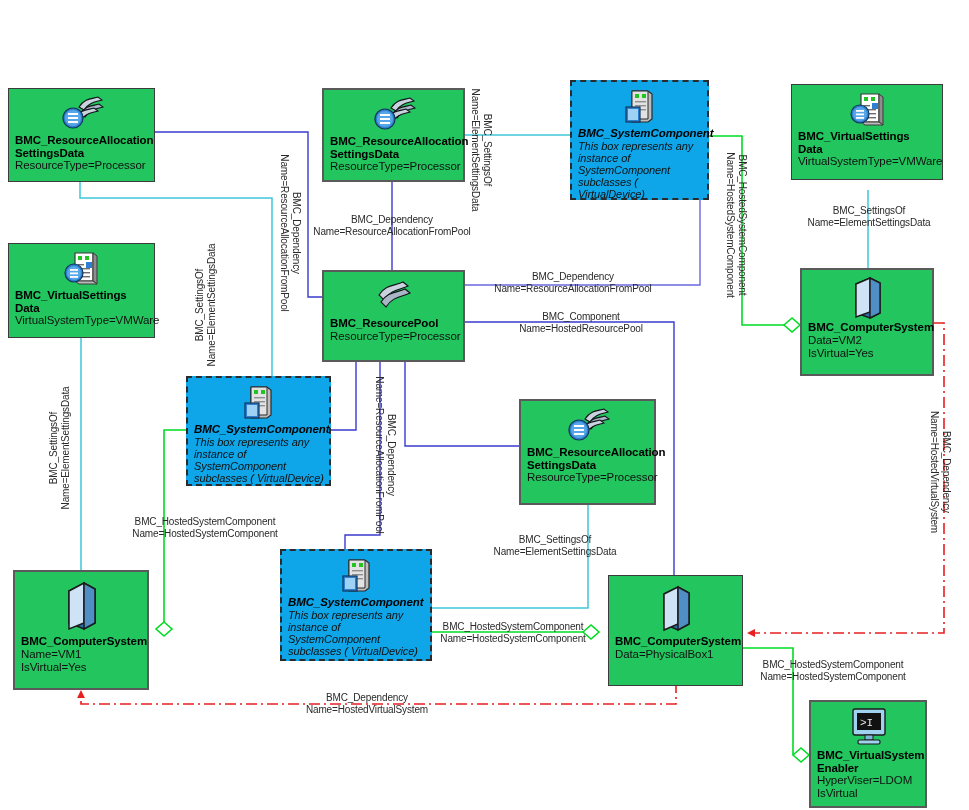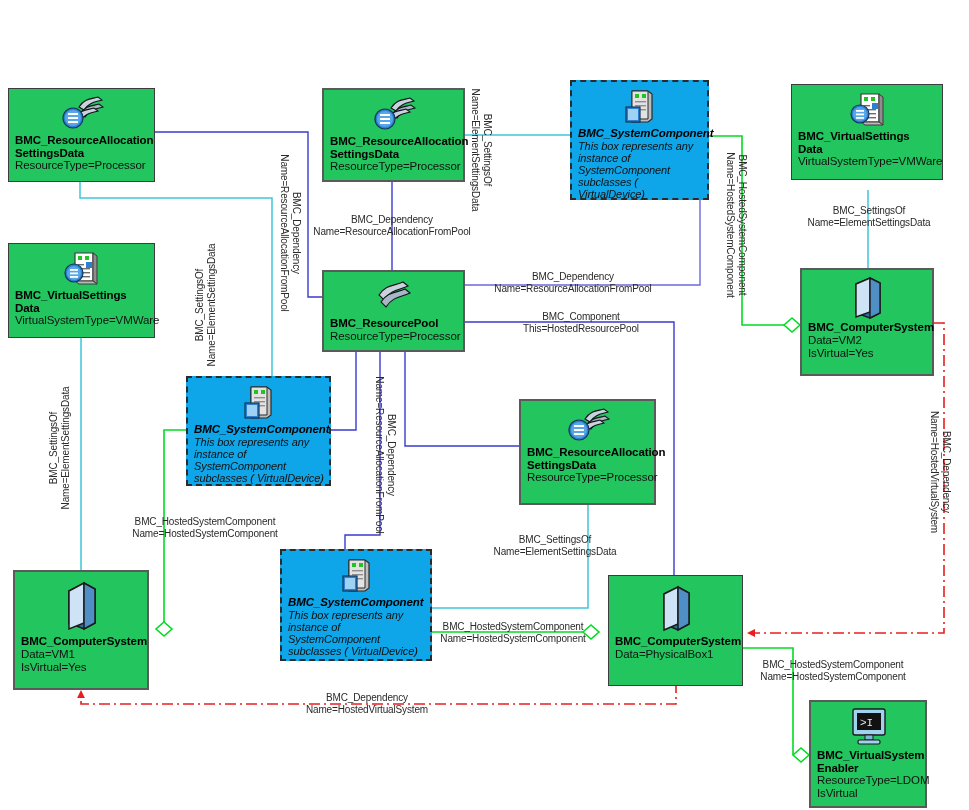--- a/index.html
+++ b/index.html
@@ -276,21 +276,21 @@
             <rect x="8" y="24.5" width="8" height="1.8"></rect>
             <rect x="8" y="28" width="8" height="1.8"></rect>
           </g>
       </svg>
     </div>
     <div class="ttl">BMC_VirtualSettings</div>
     <div class="ttl">Data</div>
     <div class="attr">VirtualSystemType=VMWare</div>
   </div>
 
-  <div class="node solid-thick" style="left:322px;top:270px;width:143px;height:82px;">
+  <div class="node solid-thick" style="left:322px;top:270px;width:143px;height:92px;">
     <div class="ico">
       <svg width="46" height="34" viewBox="0 0 46 34">
         <g stroke="#11131a" stroke-width="1.1">
           <path d="M8,16 C15,5 24,7 32,3 L37,7 C29,11 20,10 13,21 z" fill="#c9d2dd"></path>
           <path d="M10,23 C17,12 26,14 34,10 L39,14 C31,18 22,17 15,28 z" fill="#aab6c6"></path>
         </g>
       </svg>
     </div>
     <div class="ttl">BMC_ResourcePool</div>
     <div class="attr">ResourceType=Processor</div>
@@ -377,21 +377,21 @@
 
   <div class="node solid-thick" style="left:13px;top:570px;width:136px;height:120px;">
     <div class="ico" style="height:58px;">
       <svg width="44" height="56" viewBox="0 0 44 56">
         <path d="M9,14 l15,-8 l11,6 v34 l-11,6 l-15,-6 z" fill="#2c6ea8" stroke="#1b1b1b" stroke-width="1.5"></path>
         <path d="M9,14 l15,-8 v40 l-15,6 z" fill="#cfe3f6" stroke="#1b1b1b" stroke-width="1.5"></path>
         <path d="M24,6 l11,6 v34 l-11,6 z" fill="#4f8fc6" stroke="#1b1b1b" stroke-width="1.5"></path>
       </svg>
     </div>
     <div class="ttl">BMC_ComputerSystem</div>
-    <div class="attr">Data=VM1</div>
+    <div class="attr">Name=VM1</div>
     <div class="attr">IsVirtual=Yes</div>
   </div>
 
   <div class="node solid-thin" style="left:608px;top:575px;width:135px;height:111px;">
     <div class="ico" style="height:54px;">
       <svg width="42" height="52" viewBox="0 0 42 52">
         <path d="M9,13 l14,-7 l11,6 v31 l-11,6 l-14,-6 z" fill="#2c6ea8" stroke="#1b1b1b" stroke-width="1.5"></path>
         <path d="M9,13 l14,-7 v37 l-14,6 z" fill="#cfe3f6" stroke="#1b1b1b" stroke-width="1.5"></path>
         <path d="M23,6 l11,6 v31 l-11,6 z" fill="#4f8fc6" stroke="#1b1b1b" stroke-width="1.5"></path>
       </svg>
@@ -405,37 +405,37 @@
       <svg width="44" height="42" viewBox="0 0 44 42">
         <rect x="6" y="3" width="32" height="26" rx="2" fill="#9fd2ef" stroke="#1b1b1b" stroke-width="1.4"></rect>
         <rect x="10" y="7" width="24" height="17" fill="#111111"></rect>
         <text x="13" y="20" fill="#e8e8e8" font-size="11" font-family="'Liberation Mono', monospace">&gt;I</text>
         <rect x="18" y="29" width="8" height="5" fill="#7fb8d8" stroke="#1b1b1b" stroke-width="1"></rect>
         <rect x="11" y="34" width="22" height="4" rx="1.5" fill="#9fd2ef" stroke="#1b1b1b" stroke-width="1.2"></rect>
       </svg>
     </div>
     <div class="ttl">BMC_VirtualSystem</div>
     <div class="ttl">Enabler</div>
-    <div class="attr">ResourceType=LDOM</div>
+    <div class="attr">HyperViser=LDOM</div>
     <div class="attr">IsVirtual</div>
   </div>
 
   <div class="lbl ctr" style="left:302px;top:214px;width:180px;">
     <span class="l1">BMC_Dependency</span>
     <span class="l2">Name=ResourceAllocationFromPool</span>
   </div>
 
   <div class="lbl ctr" style="left:478px;top:271px;width:190px;">
     <span class="l1">BMC_Dependency</span>
     <span class="l2">Name=ResourceAllocationFromPool</span>
   </div>
 
   <div class="lbl ctr" style="left:497px;top:311px;width:168px;">
     <span class="l1">BMC_Component</span>
-    <span class="l2">This=HostedResourcePool</span>
+    <span class="l2">Name=HostedResourcePool</span>
   </div>
 
   <div class="lbl ctr" style="left:784px;top:205px;width:170px;">
     <span class="l1">BMC_SettingsOf</span>
     <span class="l2">Name=ElementSettingsData</span>
   </div>
 
   <div class="lbl ctr" style="left:469px;top:534px;width:172px;">
     <span class="l1">BMC_SettingsOf</span>
     <span class="l2">Name=ElementSettingsData</span>

